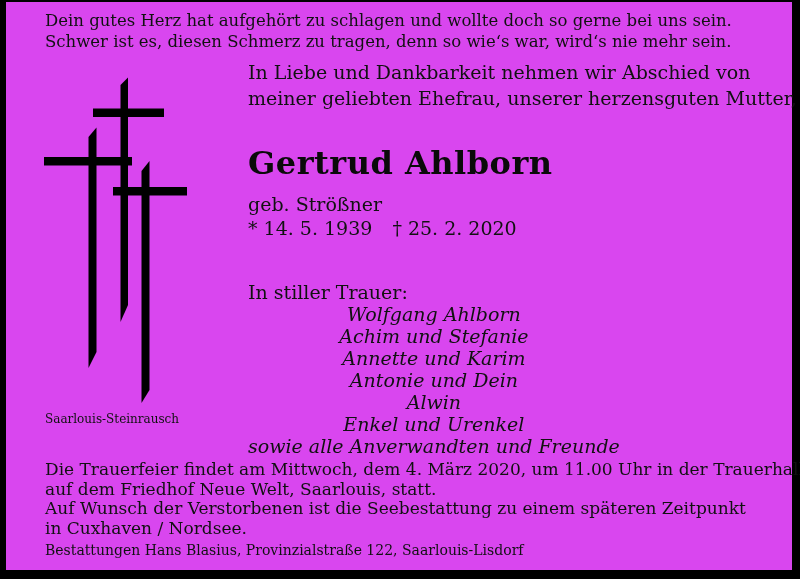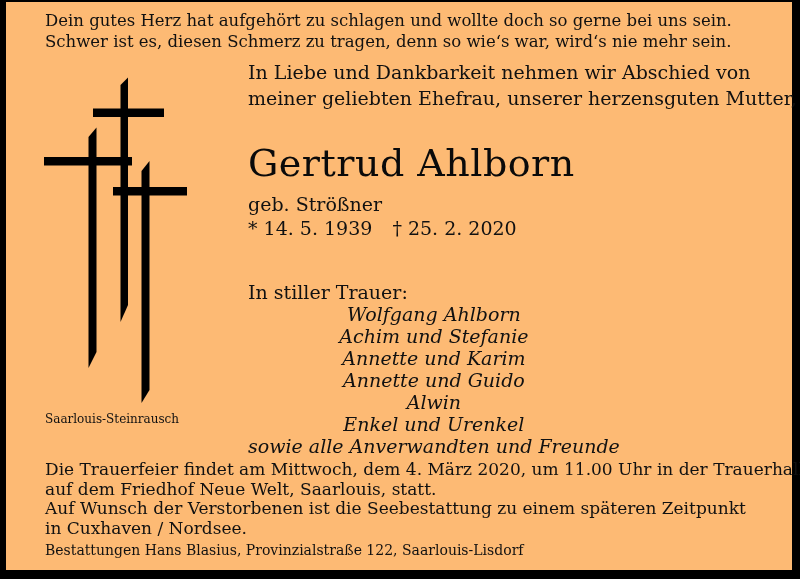--- a/index.html
+++ b/index.html
@@ -1,33 +1,33 @@
 <!DOCTYPE html>
 <html><head>
 <meta charset="utf-8">
 <style>
   html,body{margin:0;padding:0;background:#e8e8e8;}
   .canvas{
-    position:relative;width:800px;height:579px;background:#fdba74;
+    position:relative;width:800px;height:579px;background:#d946ef;
     overflow:hidden;font-family:"DejaVu Serif",serif;color:#111;
   }
   .bar{position:absolute;background:#000;}
   .bar.top{left:0;top:0;width:800px;height:2px;}
   .bar.left{left:0;top:0;width:6px;height:579px;}
   .bar.right{left:792px;top:0;width:8px;height:579px;}
   .bar.bottom{left:0;top:570px;width:800px;height:9px;}
 
   .abs{position:absolute;white-space:nowrap;}
 
   .epigraph{left:45px;top:10px;font-size:16.5px;line-height:21px;}
   .crosses{left:44px;top:75px;}
 
   .col{left:248px;}
   .intro{top:59px;font-size:19px;line-height:26px;}
-  .name{top:141px;font-size:38px;line-height:44px;font-weight:normal;letter-spacing:.5px;color:#0a0a0a;}
+  .name{top:141px;font-size:32px;line-height:44px;font-weight:bold;letter-spacing:.5px;color:#0a0a0a;}
   .maiden{top:192px;font-size:19px;line-height:24px;}
   .dates{top:216px;font-size:19px;line-height:24px;}
   .dates .death{margin-left:14px;}
   .mourning{top:249px;font-size:19px;line-height:22px;margin-top:32px;}
   .mourning .names{font-style:italic;text-align:center;}
 
   .locline{left:45px;top:408px;font-size:12px;line-height:22px;}
   .infoblock{left:45px;top:460px;font-size:17px;line-height:19.7px;}
   .homeline{left:45px;top:540px;font-size:14px;line-height:20px;}
 </style>
@@ -75,21 +75,21 @@
     <span class="birth">* 14. 5. 1939</span>
     <span class="death">† 25. 2. 2020</span>
   </div>
 
   <div class="abs col mourning">
     <div>In stiller Trauer:</div>
     <div class="names">
       <div>Wolfgang Ahlborn</div>
       <div>Achim und Stefanie</div>
       <div>Annette und Karim</div>
-      <div>Annette und Guido</div>
+      <div>Antonie und Dein</div>
       <div>Alwin</div>
       <div>Enkel und Urenkel</div>
       <div>sowie alle Anverwandten und Freunde</div>
     </div>
   </div>
 
   <div class="abs locline">Saarlouis-Steinrausch</div>
 
   <div class="abs infoblock">
     <div>Die Trauerfeier findet am Mittwoch, dem 4. März 2020, um 11.00 Uhr in der Trauerhalle</div>

